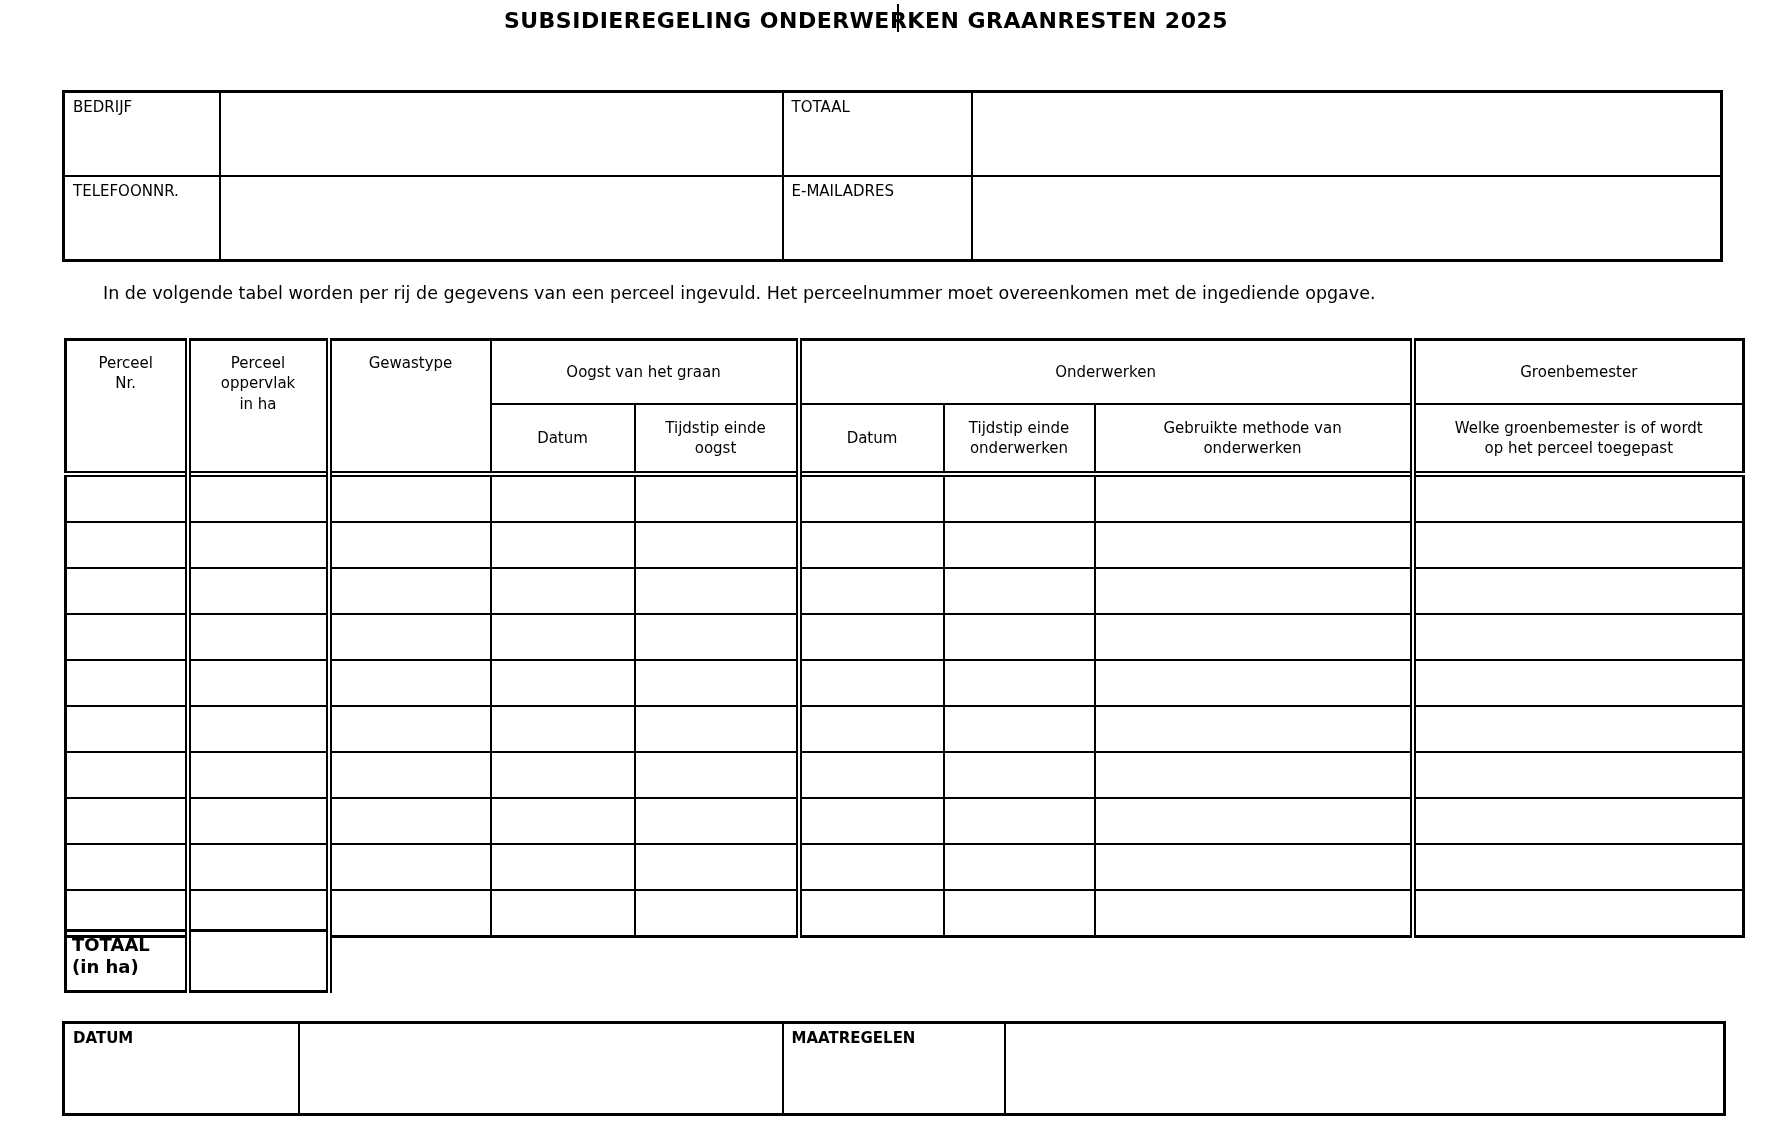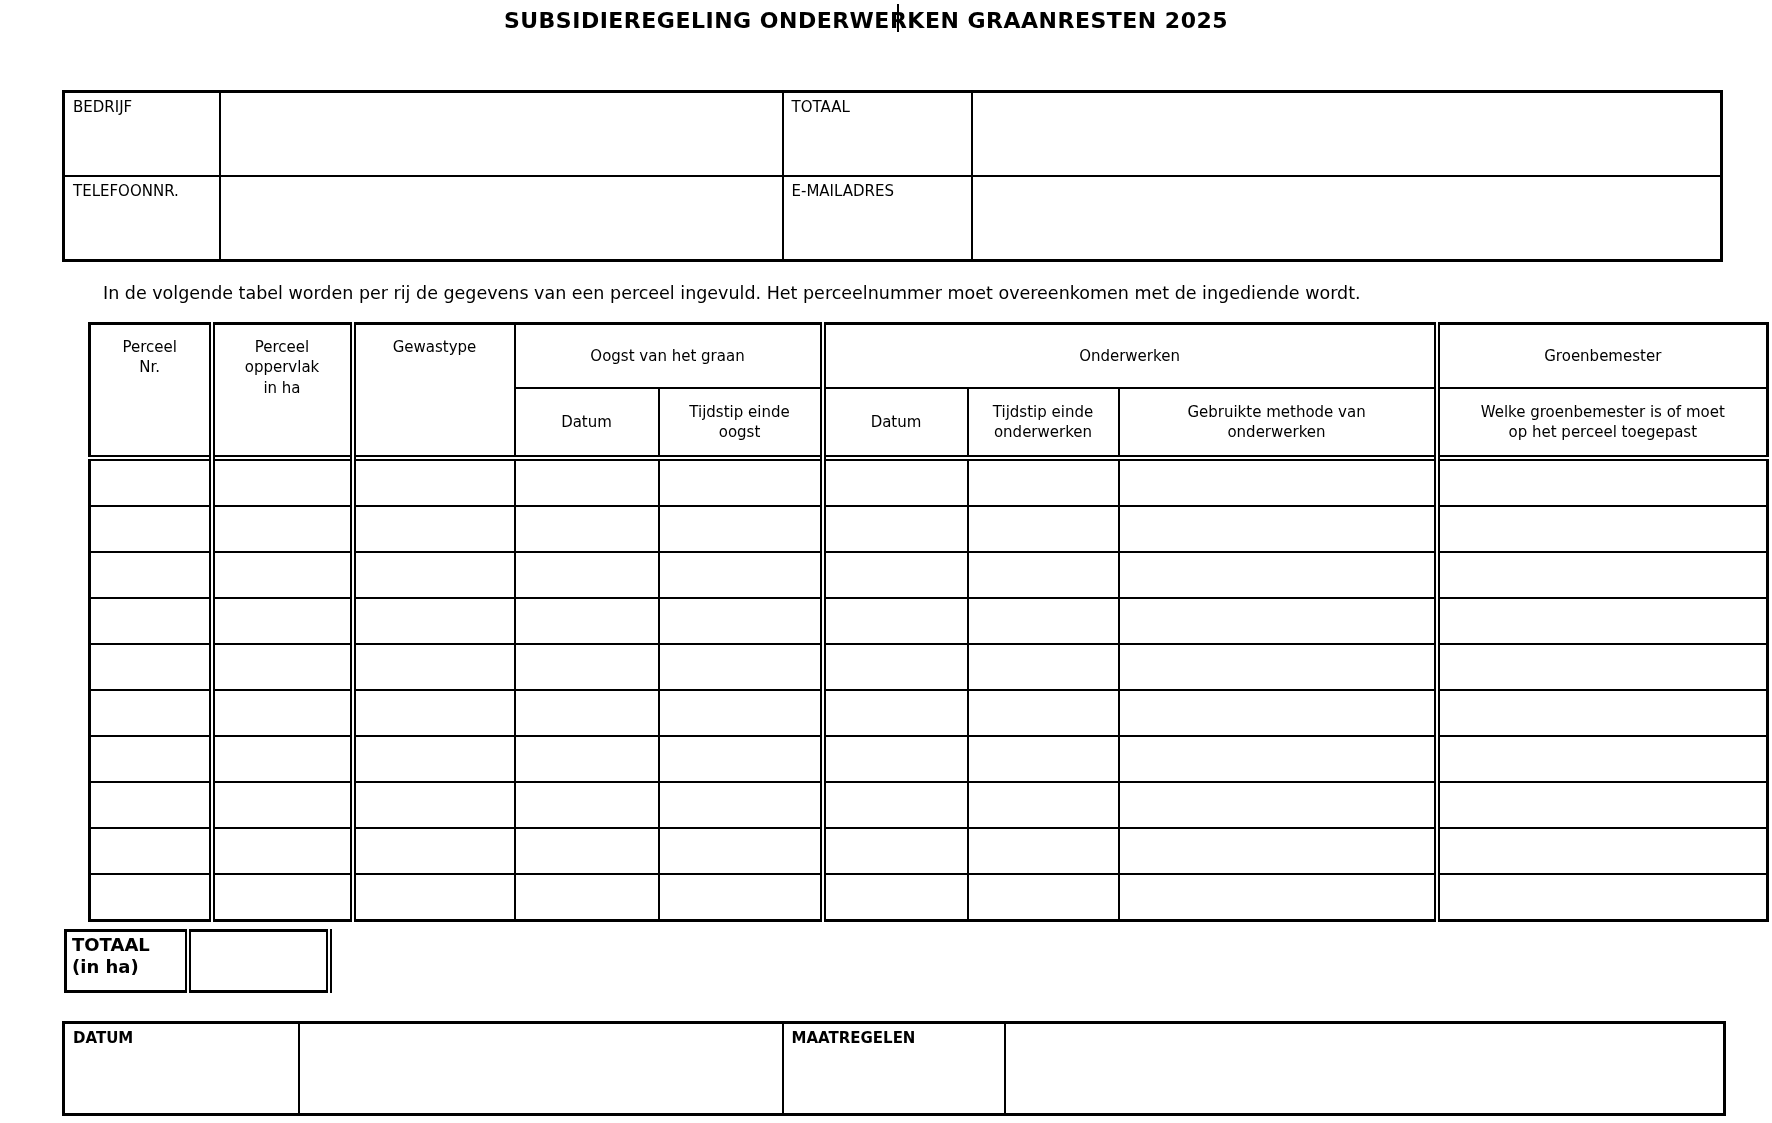--- a/index.html
+++ b/index.html
@@ -17,21 +17,21 @@
   td,th{border:2px solid #000;font-size:15px;overflow:hidden;}
   th{font-weight:normal;text-align:center;white-space:pre-line;line-height:1.35;}
   .label-cell{vertical-align:top;text-align:left;padding:5px 5px 0 8px;white-space:pre-line;}
   .input-cell{background:#fff;}
   
   #contact-table{position:absolute;left:62px;top:90px;width:1658px;border:3px solid #000;}
   #contact-table td{height:77px;}
   
   #instruction-text{position:absolute;left:103px;top:283px;font-size:17.5px;white-space:nowrap;}
   
-  #measures-table{position:absolute;left:64px;top:322px;width:1678px;border:3px solid #000;margin-left:24px;}
+  #measures-table{position:absolute;left:64px;top:338px;width:1678px;border:3px solid #000;}
   #measures-table thead tr.group-row th{height:60px;}
   #measures-table thead tr.sub-row th{height:64px;}
   #measures-table th.rspan{vertical-align:top;padding-top:12px;}
   #measures-table tbody td{height:42px;}
   #measures-table tbody tr:first-child td{border-top:6px double #000;}
   .dblL{border-left:6px double #000 !important;}
   
   #total-table{position:absolute;left:64px;top:929px;border:3px solid #000;border-right:6px double #000;}
   #total-table td{height:50px;}
   #totaal-label{font-weight:bold;font-size:18px;line-height:1.2;vertical-align:top;text-align:left;
@@ -67,21 +67,21 @@
     </tr>
     <tr>
       <td class="label-cell">TELEFOONNR.</td>
       <td class="input-cell"></td>
       <td class="label-cell">E-MAILADRES</td>
       <td class="input-cell"></td>
     </tr>
   </tbody>
     </table>
 
-  <div id="instruction-text">In de volgende tabel worden per rij de gegevens van een perceel ingevuld. Het perceelnummer moet overeenkomen met de ingediende wordt.</div>
+  <div id="instruction-text">In de volgende tabel worden per rij de gegevens van een perceel ingevuld. Het perceelnummer moet overeenkomen met de ingediende opgave.</div>
 
   <table id="measures-table">
     <colgroup>
       <col style="width:122px">
         <col style="width:141px">
         <col style="width:162px">
       <col style="width:144px">
         <col style="width:164px">
         <col style="width:145px">
       <col style="width:151px">
@@ -102,21 +102,21 @@
       </tr>
       <tr class="sub-row">
         <th>Datum</th>
         <th>Tijdstip einde
 oogst</th>
         <th class="dblL">Datum</th>
         <th>Tijdstip einde
 onderwerken</th>
         <th>Gebruikte methode van
 onderwerken</th>
-        <th class="dblL">Welke groenbemester is of moet
+        <th class="dblL">Welke groenbemester is of wordt
 op het perceel toegepast</th>
       </tr>
     </thead>
     <tbody>
         <tr>
           <td class="input-cell"></td>
           <td class="input-cell dblL"></td>
           <td class="input-cell dblL"></td>
           <td class="input-cell"></td>
           <td class="input-cell"></td>

